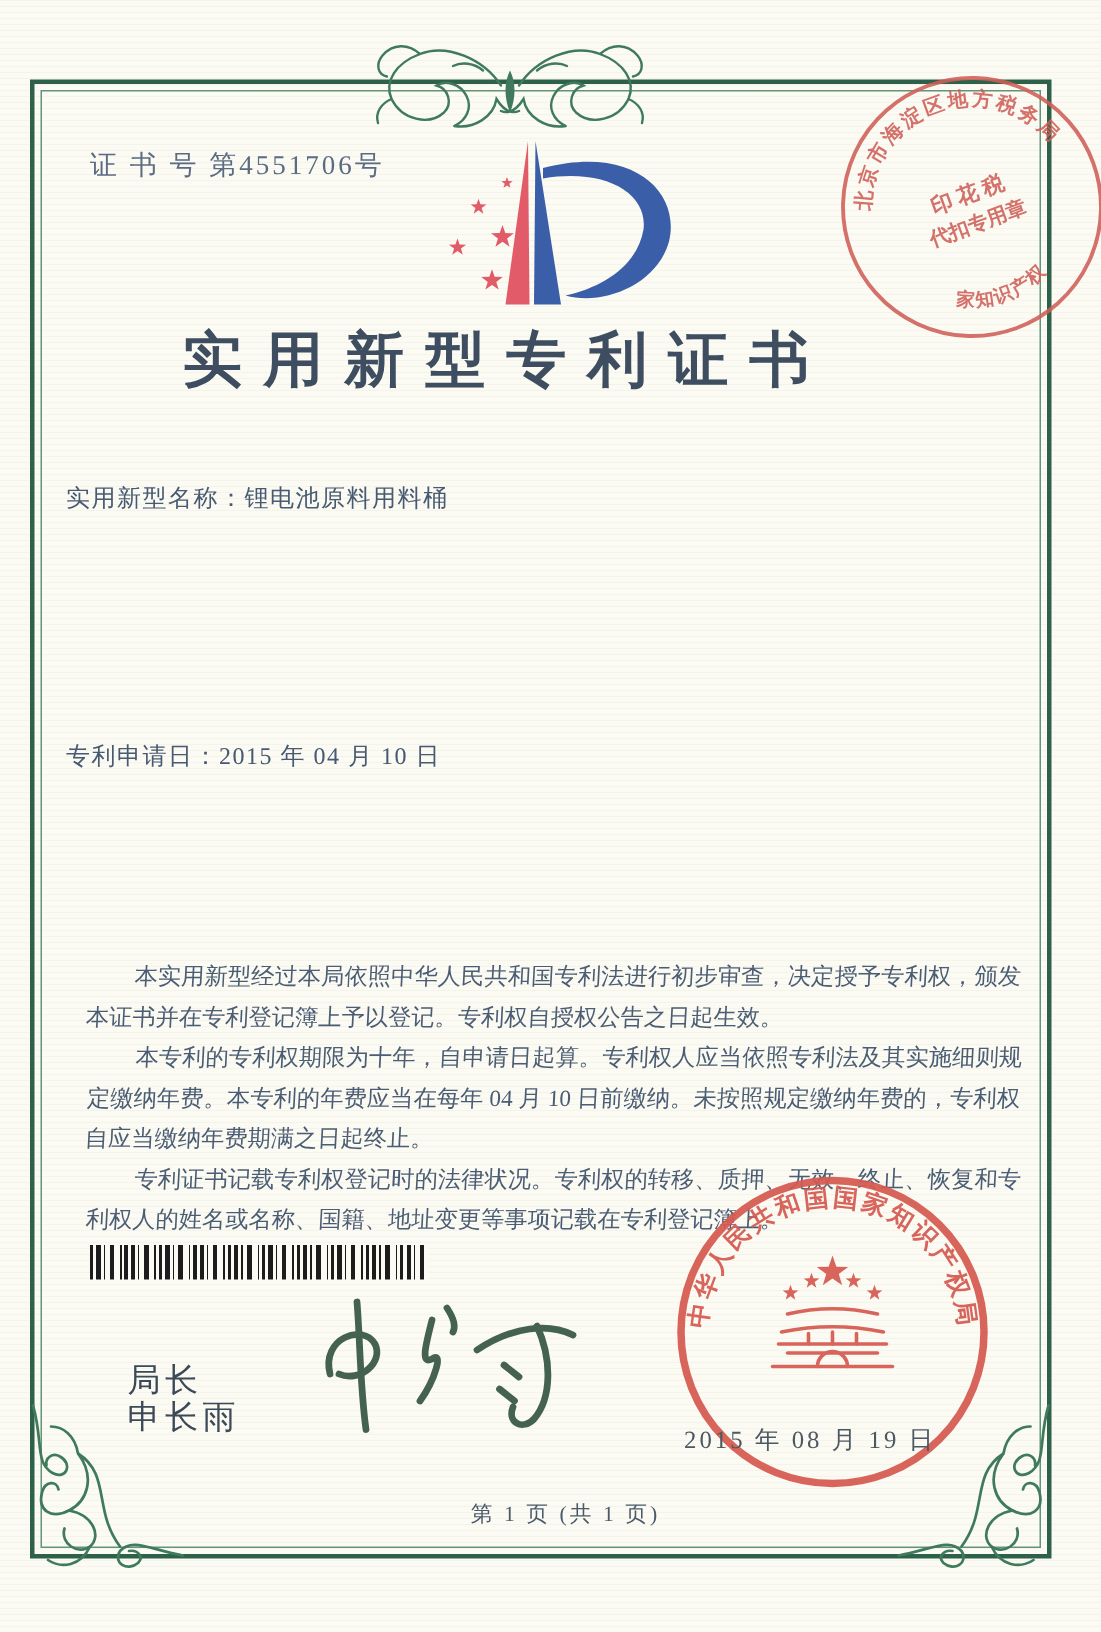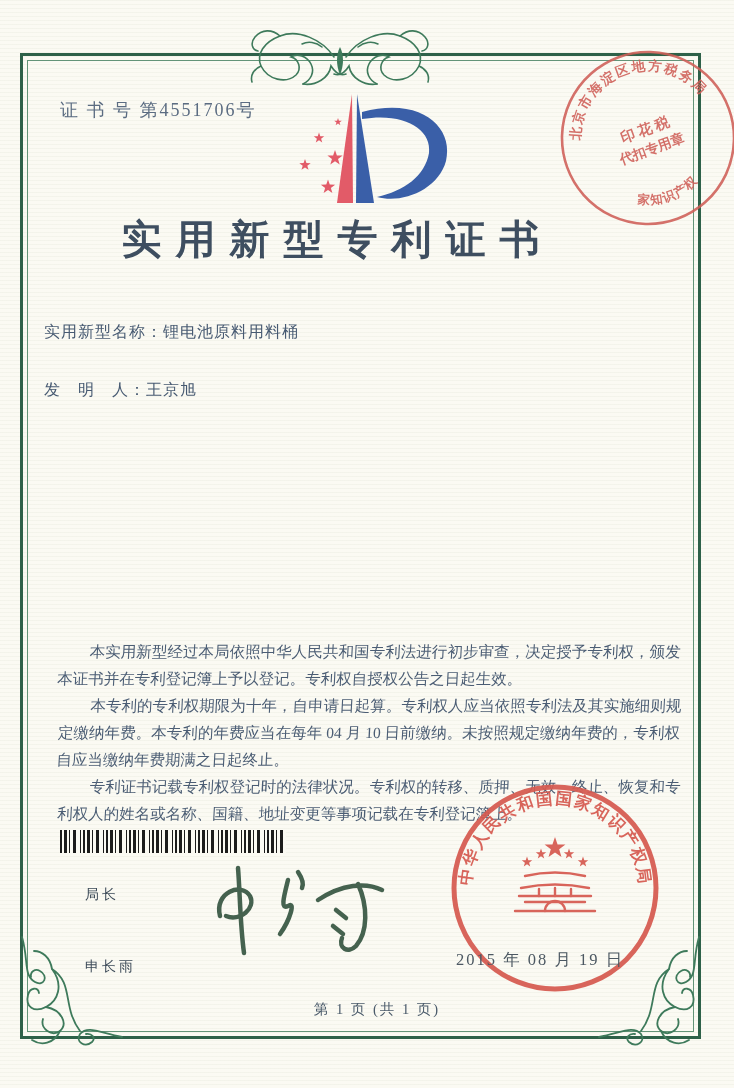--- a/index.html
+++ b/index.html
@@ -17,21 +17,21 @@
          letter-spacing:14px;color:#3e4e60;}
   .field{left:44px;width:560px;font-size:16px;color:#475a72;letter-spacing:1px;white-space:nowrap;}
   .body-text{left:58px;top:638px;width:622px;font-size:15.5px;line-height:27px;
              color:#4b5d74;text-align:justify;}
   .body-text p{margin:0;text-indent:2em;transform:skewX(-3deg);}
   .barcode{left:60px;top:830px;width:226px;height:23px;
     background:repeating-linear-gradient(90deg,
       #1c1c1c 0 2px,#fbfaf3 2px 4px,#1c1c1c 4px 7px,#fbfaf3 7px 9px,
       #1c1c1c 9px 10px,#fbfaf3 10px 13px,#1c1c1c 13px 16px,#fbfaf3 16px 20px,
       #1c1c1c 20px 21px,#fbfaf3 21px 23px);}
-  .sig-label{left:85px;font-size:14px;color:#3c4a58;letter-spacing:3px;}
+  .sig-label{left:85px;font-size:22px;color:#3c4a58;letter-spacing:3px;margin-top:19px;}
   .seal-date{left:456px;top:949px;font-size:16.5px;color:#4c5862;letter-spacing:2px;z-index:5;}
   .footer{left:0;top:1000px;width:734px;text-align:center;font-size:14.5px;color:#4a5a6a;letter-spacing:2px;padding-left:10px;}
   .tax-seal{left:548px;top:38px;transform:rotate(-20deg);opacity:.88;}
   .main-seal{left:445px;top:778px;opacity:.93;}
   svg{display:block;}
   .arc-t{font-family:"Liberation Serif","DejaVu Serif",serif;font-weight:bold;}
 </style>
 </head>
 <body>
 
@@ -104,34 +104,34 @@
     </text>
     <text x="0" y="-4" text-anchor="middle" class="arc-t" font-size="14.5" fill="#cf5f58">印 花 税</text>
     <text x="0" y="16" text-anchor="middle" class="arc-t" font-size="13.5" fill="#cf5f58">代扣专用章</text>
   </svg>
 
   <div class="abs title">实用新型专利证书</div>
 
   <div class="abs field" style="top:322px;">
     <span>实用新型名称</span><span>：</span><span>锂电池原料用料桶</span>
   </div>
-  <div class="abs field" style="top:380px;">
-    <span>发　明　人</span><span>：</span><span>王京旭</span>
+  <div class="abs field" style="top:494px;">
+    <span>专利申请日</span><span>：</span><span>2015 年 04 月 10 日</span>
   </div>
 
   <div class="abs body-text">
     <p>本实用新型经过本局依照中华人民共和国专利法进行初步审查，决定授予专利权，颁发本证书并在专利登记簿上予以登记。专利权自授权公告之日起生效。</p>
     <p>本专利的专利权期限为十年，自申请日起算。专利权人应当依照专利法及其实施细则规定缴纳年费。本专利的年费应当在每年 04 月 10 日前缴纳。未按照规定缴纳年费的，专利权自应当缴纳年费期满之日起终止。</p>
     <p>专利证书记载专利权登记时的法律状况。专利权的转移、质押、无效、终止、恢复和专利权人的姓名或名称、国籍、地址变更等事项记载在专利登记簿上。</p>
   </div>
 
   <div class="abs barcode"></div>
 
   <div class="abs sig-label" style="top:886px;">局长</div>
-  <div class="abs sig-label" style="top:958px;">申长雨</div>
+  <div class="abs sig-label" style="top:911px;">申长雨</div>
 
   <svg class="abs" style="left:190px;top:858px;" width="210" height="100" viewBox="0 0 210 100" fill="none" stroke="#45624f" stroke-width="4.5" stroke-linecap="round">
     <path d="M30,58 C24,34 52,24 60,38 C66,50 50,64 36,58"></path>
     <path d="M48,10 C50,34 50,66 54,95"></path>
     <path d="M98,22 C94,38 90,52 98,48 C106,42 100,62 90,76"></path>
     <path d="M108,14 C112,20 114,26 112,30"></path>
     <path d="M128,42 C152,26 176,24 192,32"></path>
     <path d="M168,26 C178,48 178,74 166,88 C158,96 148,90 152,80"></path>
     <path d="M146,52 L156,60"></path>
     <path d="M143,68 L153,76"></path>

